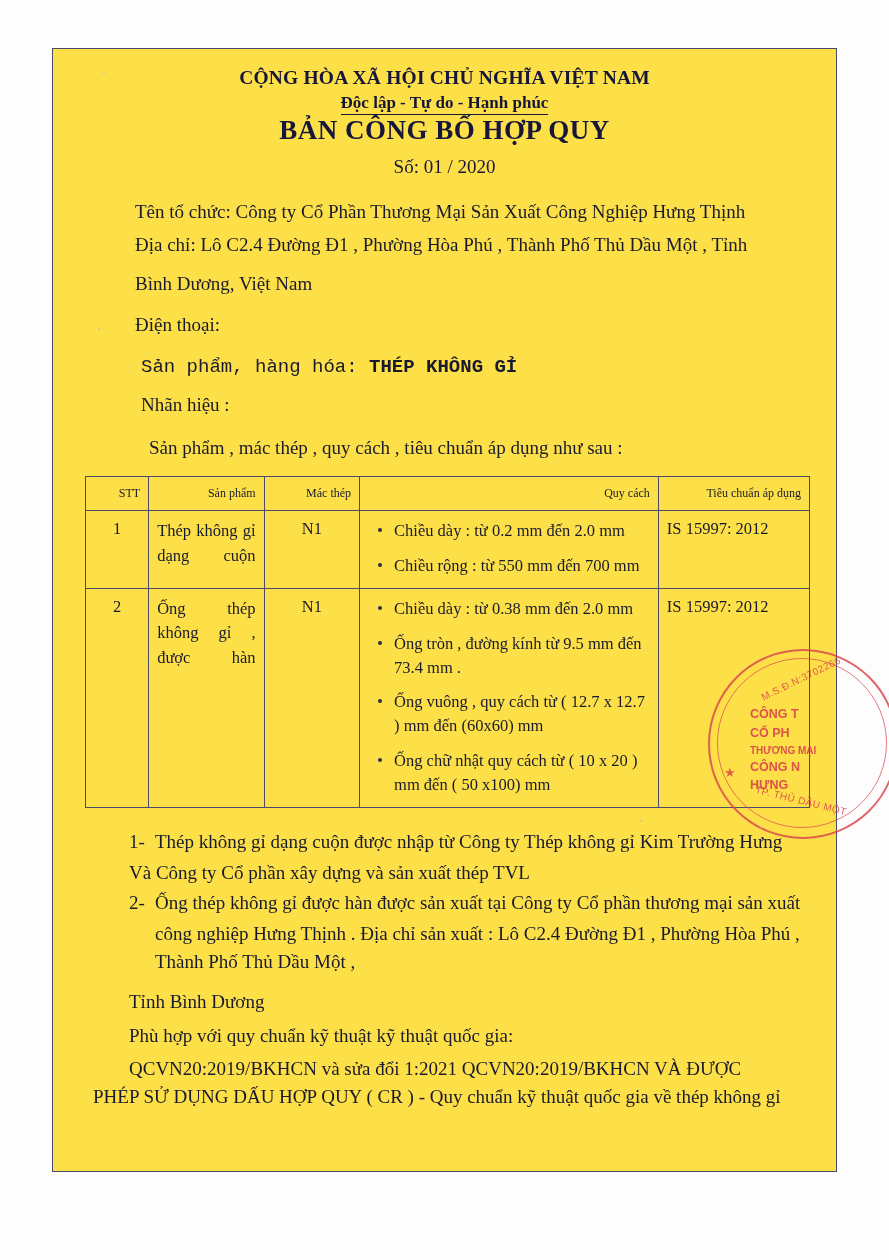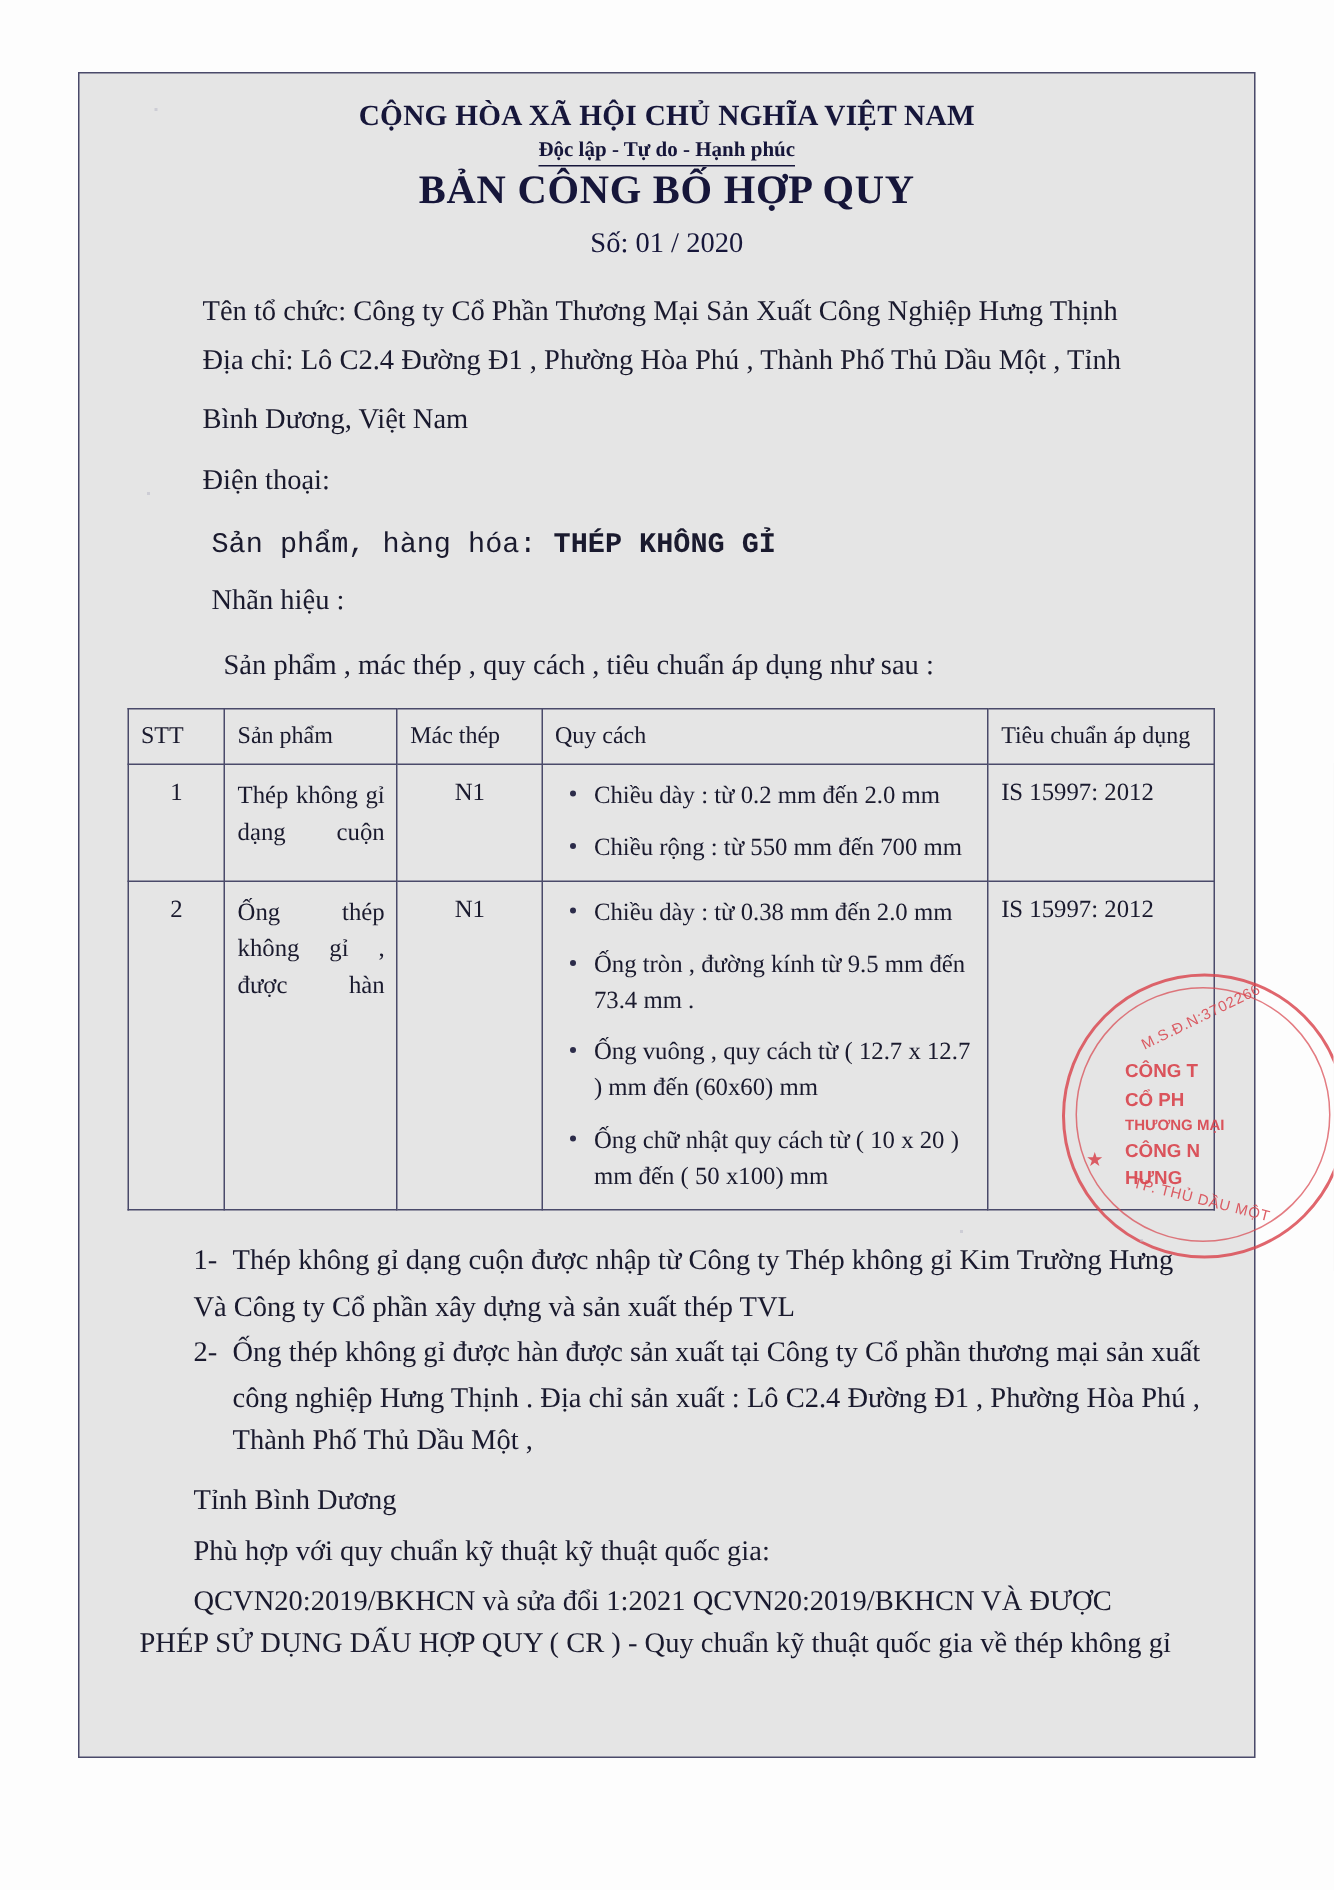--- a/index.html
+++ b/index.html
@@ -26,21 +26,21 @@
 
   
   .doc-frame {
     position: absolute;
     left: 52px;
     top: 48px;
     width: 785px;
     height: 1124px;
     border: 1.5px solid #4a4a6a;
     box-sizing: border-box;
-    background: #e5e5e5;
+    background: #fde047;
   }
 
   .doc-inner {
     position: absolute;
     left: 0; top: 0;
     right: 0; bottom: 0;
     padding: 18px 30px 0 30px;
     box-sizing: border-box;
   }
 
@@ -49,21 +49,21 @@
     text-align: center;
   }
   .nat-line1 {
     font-weight: bold;
     font-size: 19.5px;
     letter-spacing: 0.2px;
     color: #16163a;
   }
   .nat-line2 {
     font-weight: bold;
-    font-size: 14px;
+    font-size: 17px;
     margin-top: 4px;
     display: inline-block;
     border-bottom: 1.3px solid #16163a;
     padding-bottom: 1px;
     color: #16163a;
   }
 
   .doc-title {
     text-align: center;
     font-weight: bold;
@@ -121,23 +121,23 @@
     margin-left: 2px;
     font-size: 16.5px;
   }
   table.spec th, table.spec td {
     border: 1.2px solid #4a4a6a;
     vertical-align: top;
     padding: 8px 8px;
   }
   table.spec thead th {
     font-weight: normal;
-    font-size: 16px;
+    font-size: 12px;
     padding: 9px 8px;
-    text-align: left;
+    text-align: right;
   }
   th.c-stt, td.c-stt {
     width: 52px;
     text-align: center;
   }
   th.c-prod, td.c-prod { width: 112px; }
   th.c-mac, td.c-mac { width: 92px; text-align: center; }
   th.c-quy, td.c-quy { width: 330px; }
   th.c-tc, td.c-tc { width: 155px; }
 

